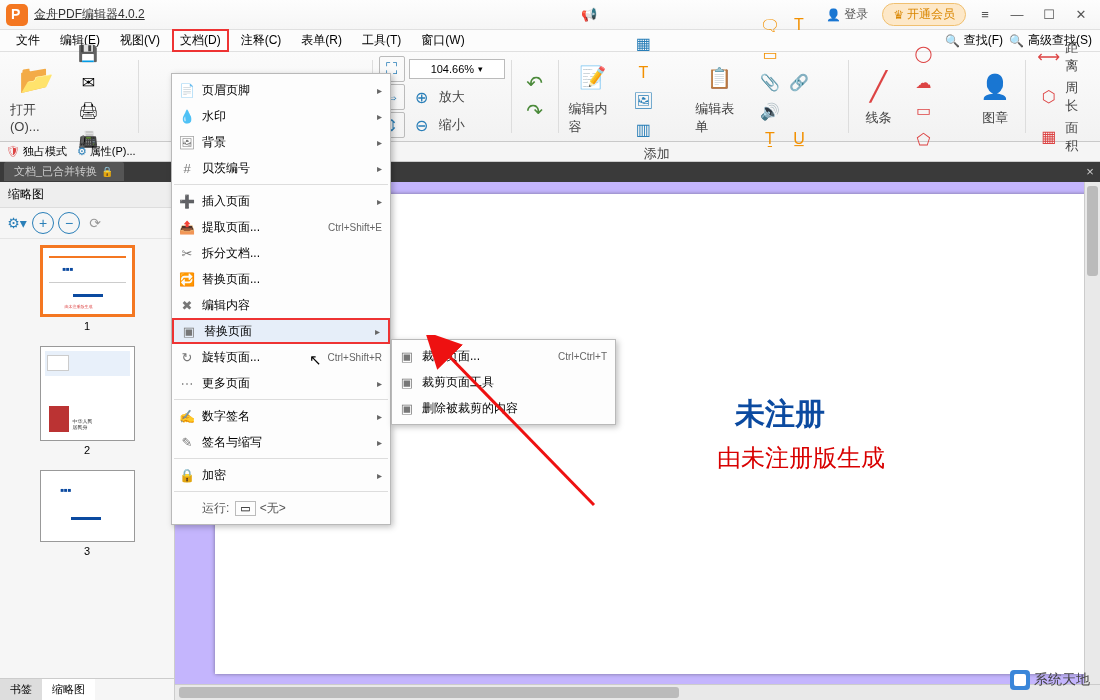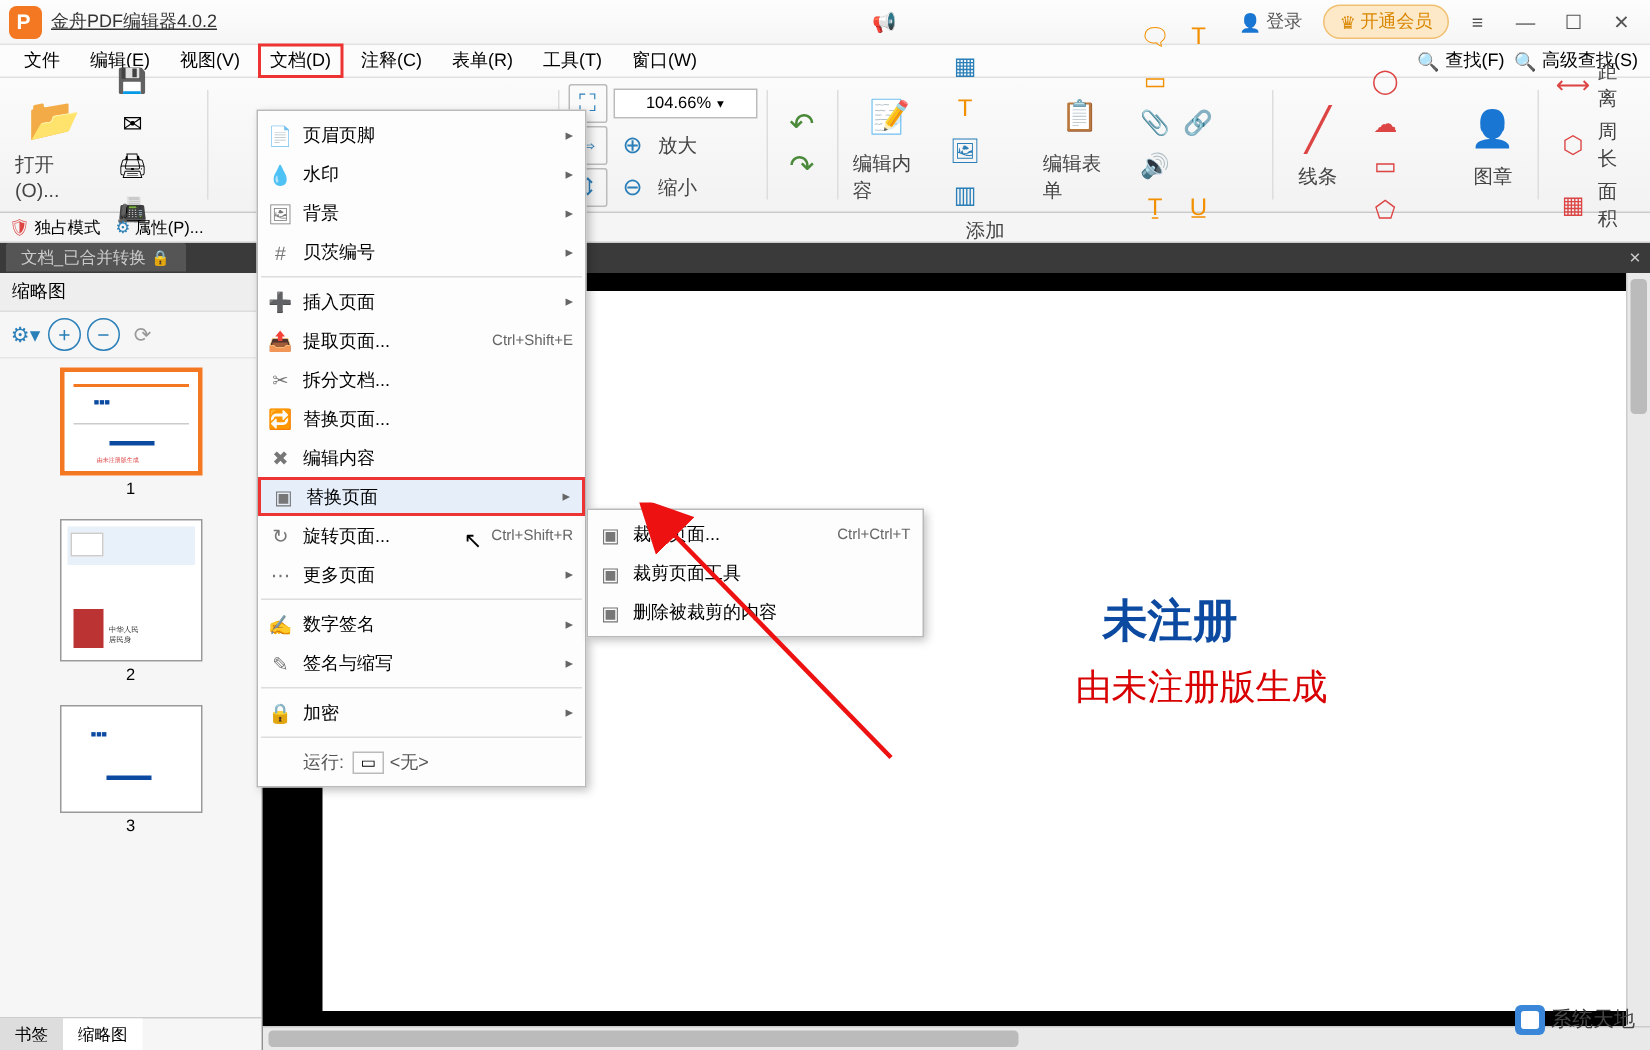--- a/index.html
+++ b/index.html
@@ -51,21 +51,21 @@
 .spbtn.o { color:#2a7fb8; border-color:#2a7fb8; border-radius:50%;}
 .thumbs { flex:1; overflow:auto; padding:6px 0; display:flex; flex-direction:column; align-items:center; gap:14px;}
 .thumb { width:95px; display:flex; flex-direction:column; align-items:center; gap:3px;}
 .thumb-page { width:95px; height:72px; background:#fff; border:1px solid #999; position:relative;}
 .thumb-page.sel { border:3px solid #f47721;}
 .thumb .pn { font-size:11px;}
 .sp-bottom { display:flex; border-top:1px solid #ccc; font-size:11px;}
 .sp-tab { padding:3px 10px; cursor:pointer; background:#ddd;}
 .sp-tab.active { background:#fff;}
 
-.canvas-area { flex:1; background:#000000; position:relative; overflow:hidden;}
+.canvas-area { flex:1; background:#c4b5fd; position:relative; overflow:hidden;}
 .page { position:absolute; left:40px; top:12px; width:900px; height:480px; background:#fff; box-shadow:0 0 4px rgba(0,0,0,.4);}
 .wm1 { position:absolute; right:290px; top:200px; color:#0b4aa0; font-weight:bold; font-size:30px;}
 .wm2 { position:absolute; right:230px; top:248px; color:#d80000; font-size:24px; font-weight:500;}
 .pg-snip { position:absolute; top:112px; left:30px; font-size:11px; color:#333;}
 .scroll-v { position:absolute; right:0; top:0; bottom:0; width:16px; background:#e9e9e9; border-left:1px solid #ccc;}
 .scroll-v::after{content:"";position:absolute;left:2px;right:2px;top:4px;height:90px;background:#bbb;border-radius:3px;}
 .scroll-h { position:absolute; left:0; right:0; bottom:0; height:16px; background:#e9e9e9; border-top:1px solid #ccc;}
 .scroll-h::after{content:"";position:absolute;top:2px;bottom:2px;left:4px;width:500px;background:#bbb;border-radius:3px;}
 
 .dropdown { position:absolute; left:171px; top:73px; width:220px; background:#fdfdfd; border:1px solid #b9b9b9; box-shadow:2px 2px 6px rgba(0,0,0,.25); padding:3px 0; font-size:12px; z-index:50;}

